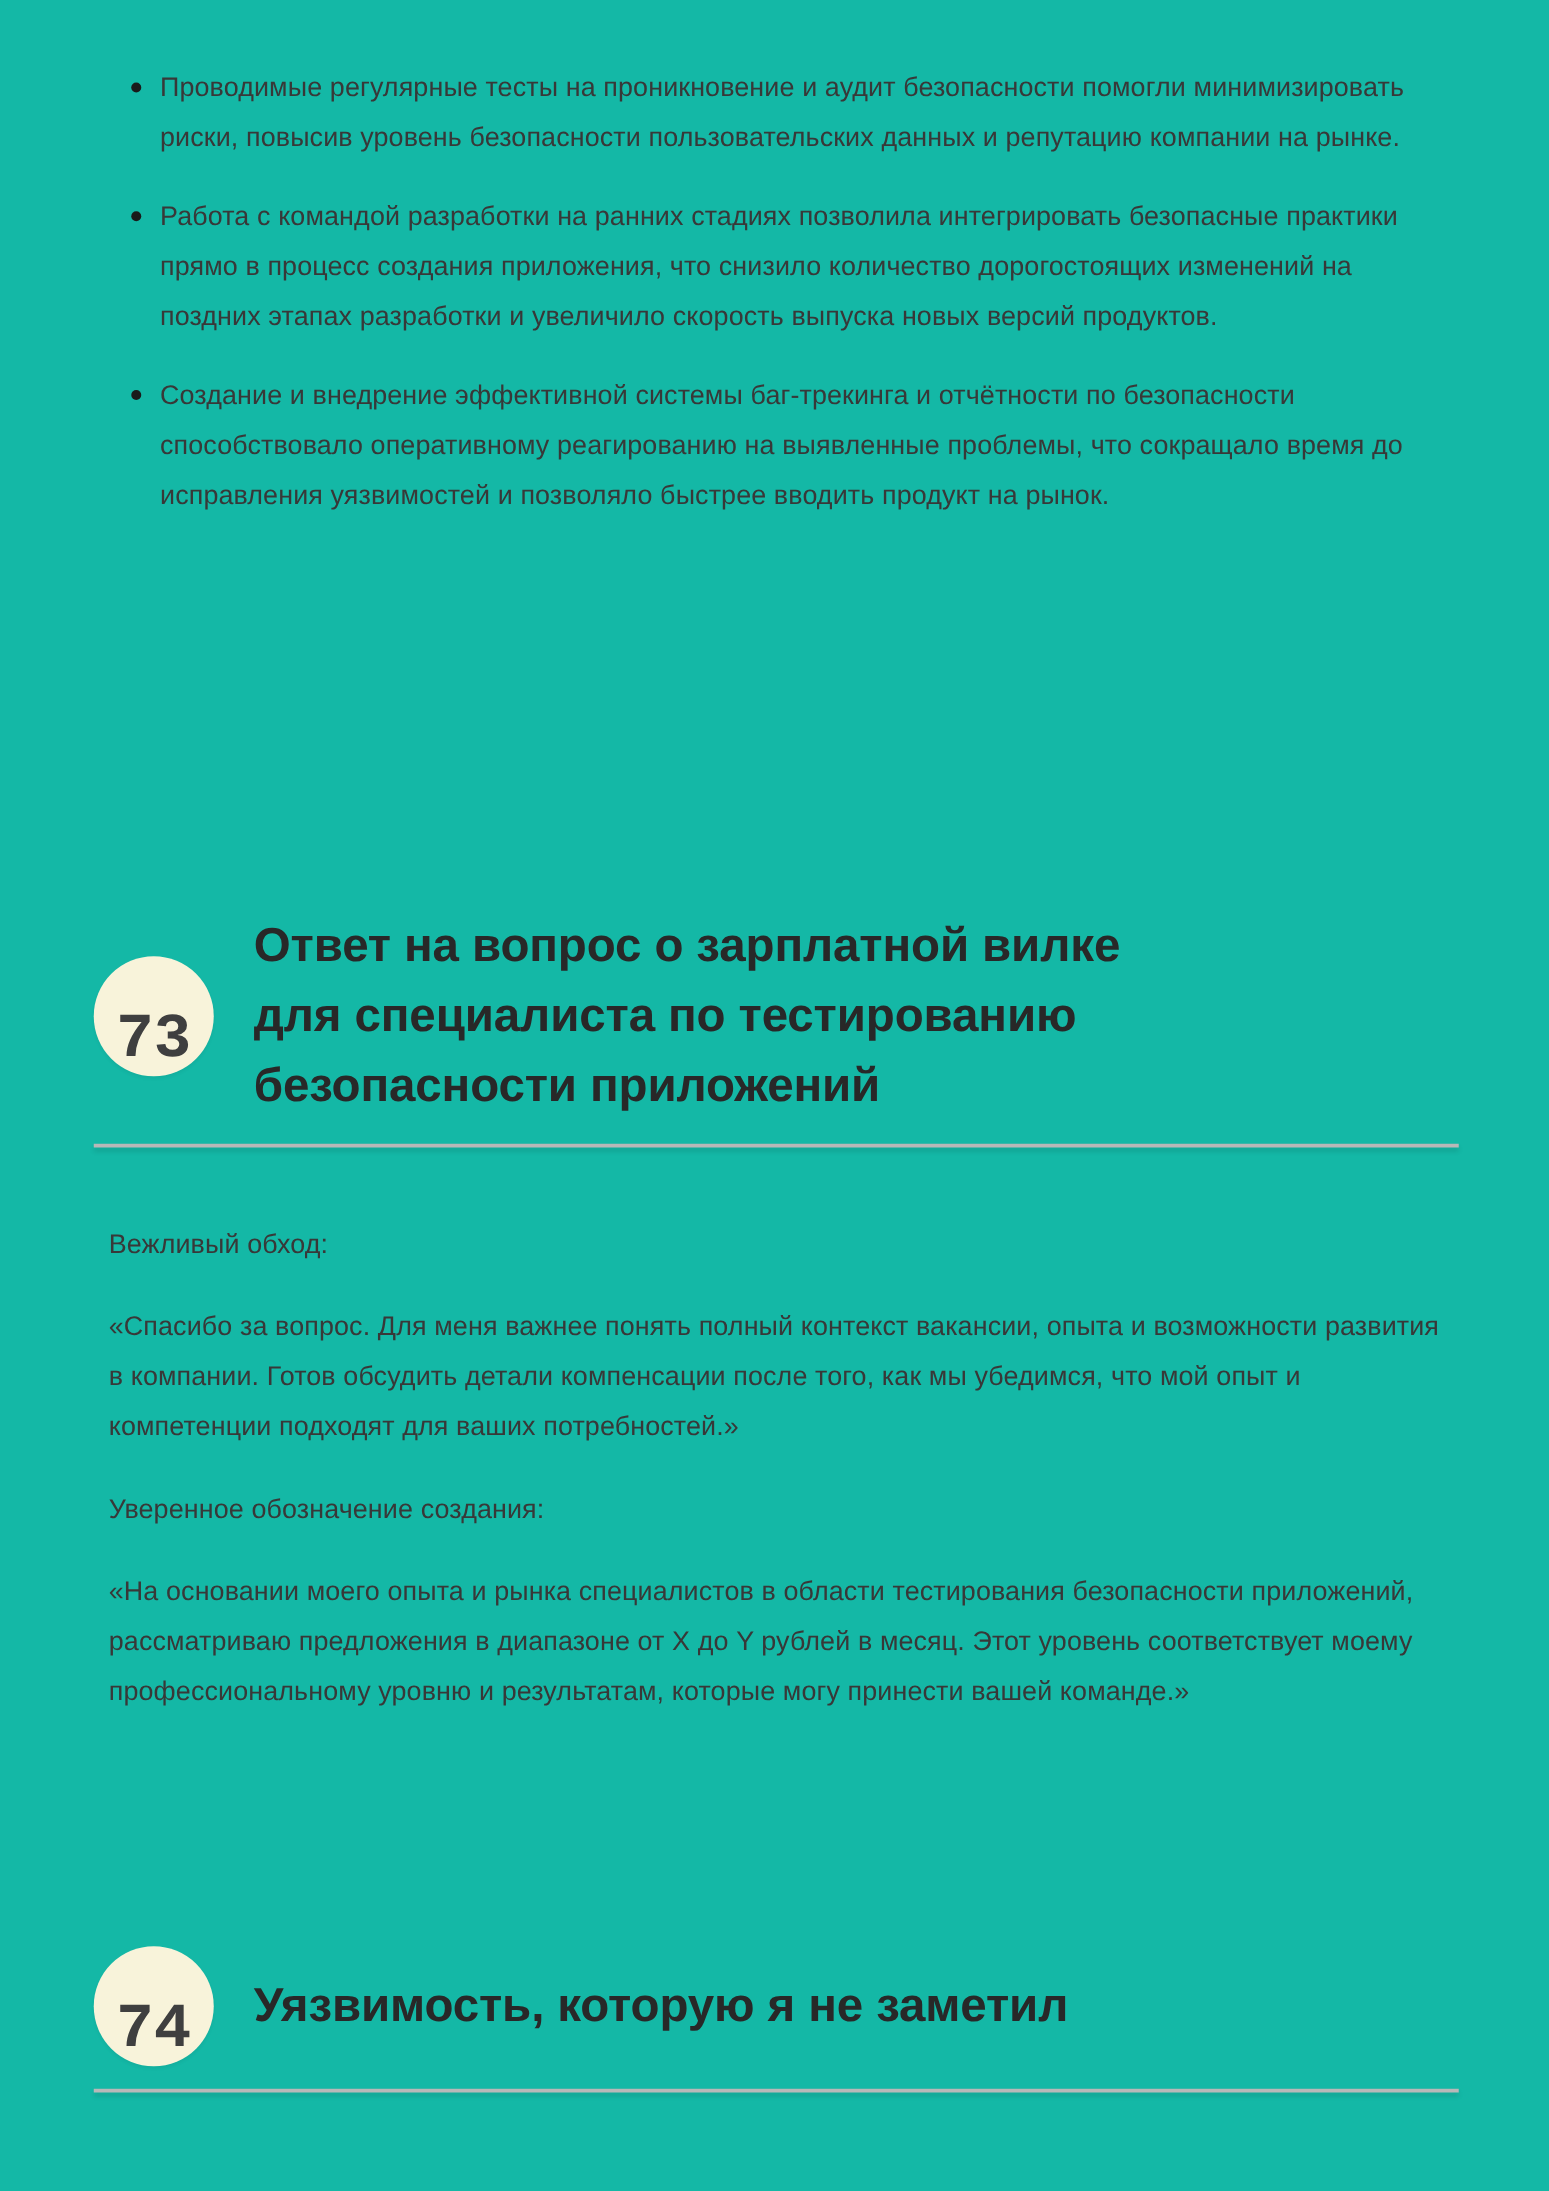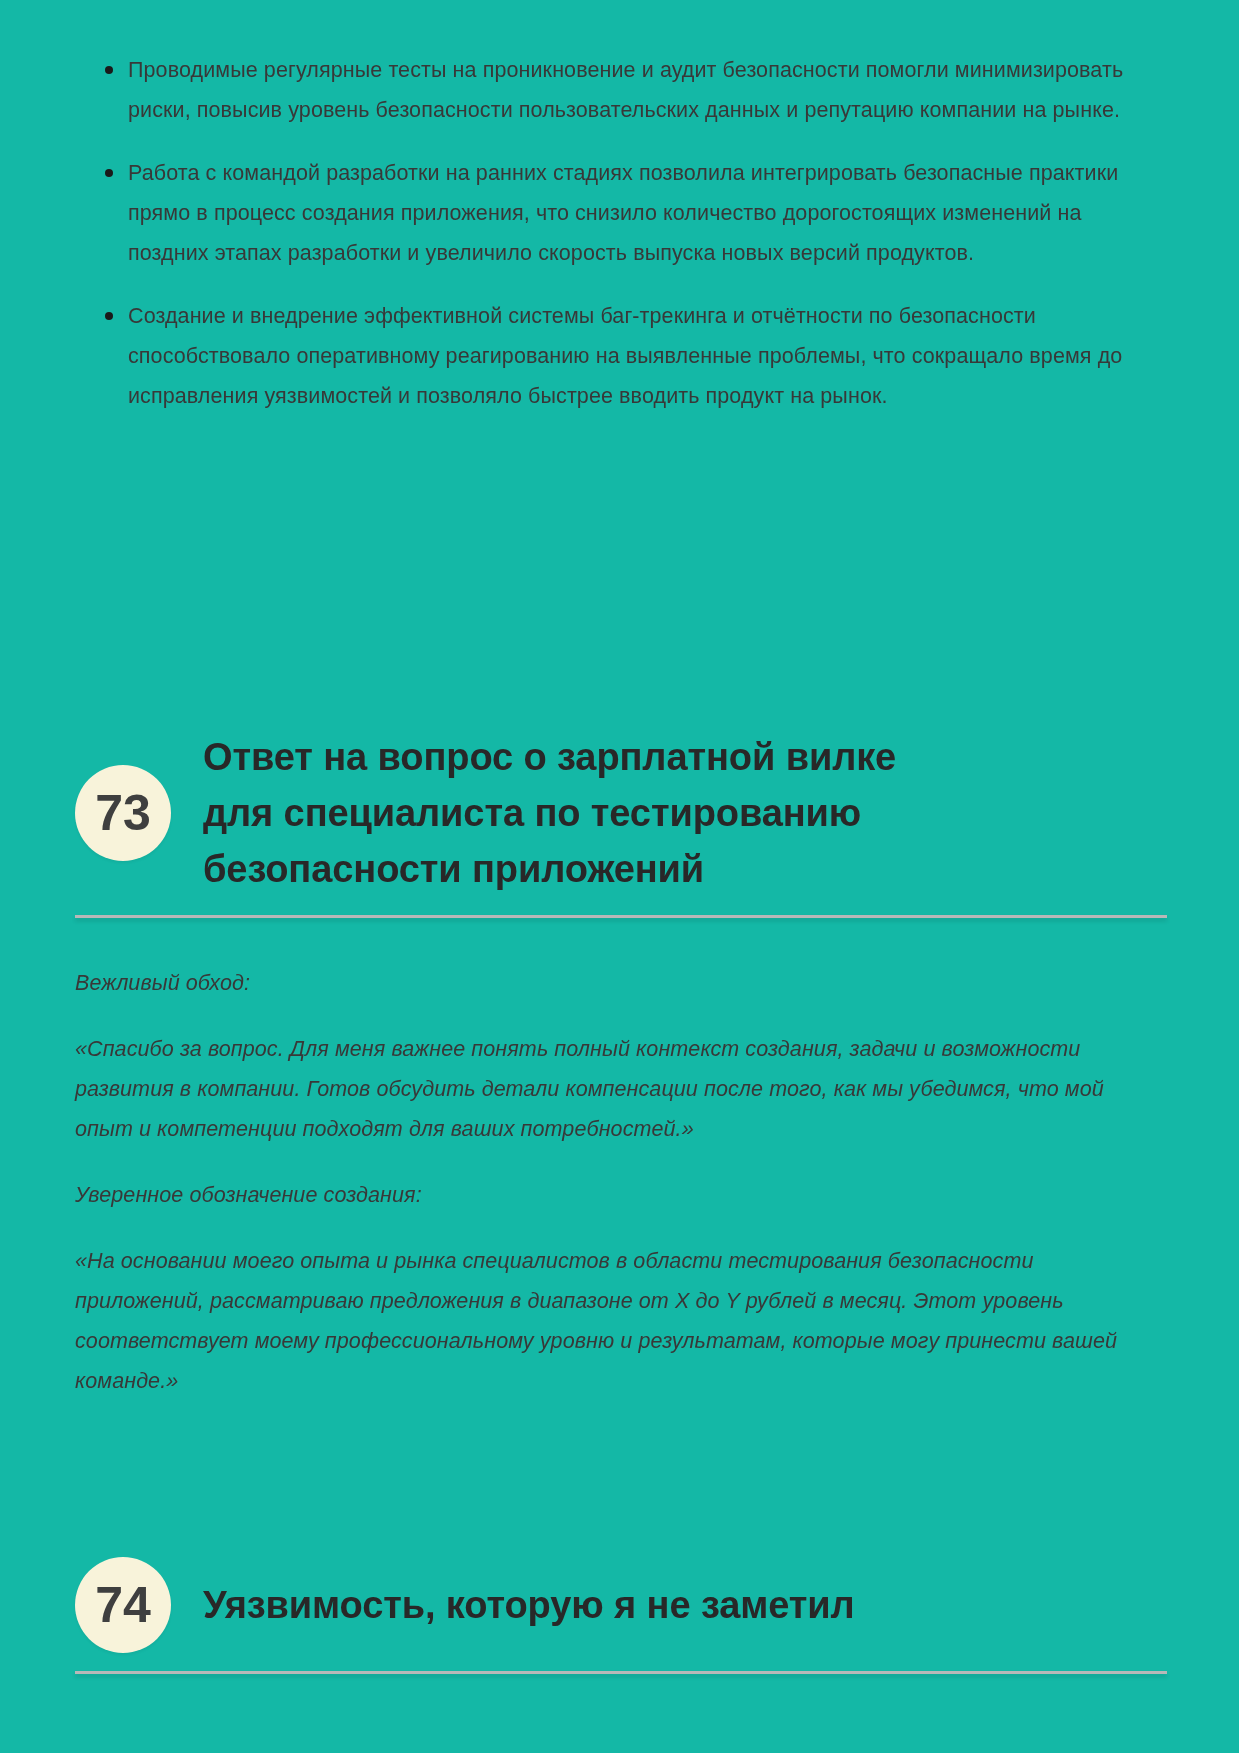--- a/index.html
+++ b/index.html
@@ -63,23 +63,24 @@
   .badge {
     flex: 0 0 96px;
     width: 96px;
     height: 96px;
     border-radius: 50%;
     background: #f8f3da;
     color: #3f3f3f;
     font-size: 50px;
     font-weight: 700;
     display: flex;
-    align-items: center;
+    align-items: flex-end;
     justify-content: center;
     box-shadow: 0 2px 3px rgba(0,0,0,0.05);
+    font-family: Liberation Mono, monospace;
   }
   .section-title {
     margin: 0;
     font-size: 38px;
     line-height: 56px;
     font-weight: 700;
     color: #282828;
     letter-spacing: -0.1px;
   }
   .qa-section.first .section-title { max-width: 760px; }
@@ -91,26 +92,25 @@
     box-shadow: 0 3px 4px rgba(0,0,0,0.14);
   }
 
   
   .section-body {
     box-sizing: border-box;
     height: 639px;
     padding-top: 45px;
   }
   .section-body p {
-    margin: 0;
+    margin: 12px;
     font-size: 21.5px;
     line-height: 40px;
     letter-spacing: 0.1px;
     color: #383838;
-    font-style: italic;
   }
   .section-body p + p {
     margin-top: 26px;
   }
 </style>
 </head>
 <body>
 
 <div class="page">
 
@@ -134,21 +134,21 @@
   <section class="qa-section first">
     <div class="badge">
       <span>73</span>
     </div>
     <h2 class="section-title">Ответ на вопрос о зарплатной вилке для специалиста по тестированию безопасности приложений</h2>
   </section>
   <div class="rule"></div>
 
   <div class="section-body">
     <p>Вежливый обход:</p>
-    <p>«Спасибо за вопрос. Для меня важнее понять полный контекст создания, задачи и возможности развития в компании. Готов обсудить детали компенсации после того, как мы убедимся, что мой опыт и компетенции подходят для ваших потребностей.»</p>
+    <p>«Спасибо за вопрос. Для меня важнее понять полный контекст вакансии, опыта и возможности развития в компании. Готов обсудить детали компенсации после того, как мы убедимся, что мой опыт и компетенции подходят для ваших потребностей.»</p>
     <p>Уверенное обозначение создания:</p>
     <p>«На основании моего опыта и рынка специалистов в области тестирования безопасности приложений, рассматриваю предложения в диапазоне от X до Y рублей в месяц. Этот уровень соответствует моему профессиональному уровню и результатам, которые могу принести вашей команде.»</p>
   </div>
 
   <section class="qa-section second">
     <div class="badge">
       <span>74</span>
     </div>
     <h2 class="section-title">Уязвимость, которую я не заметил</h2>
   </section>

